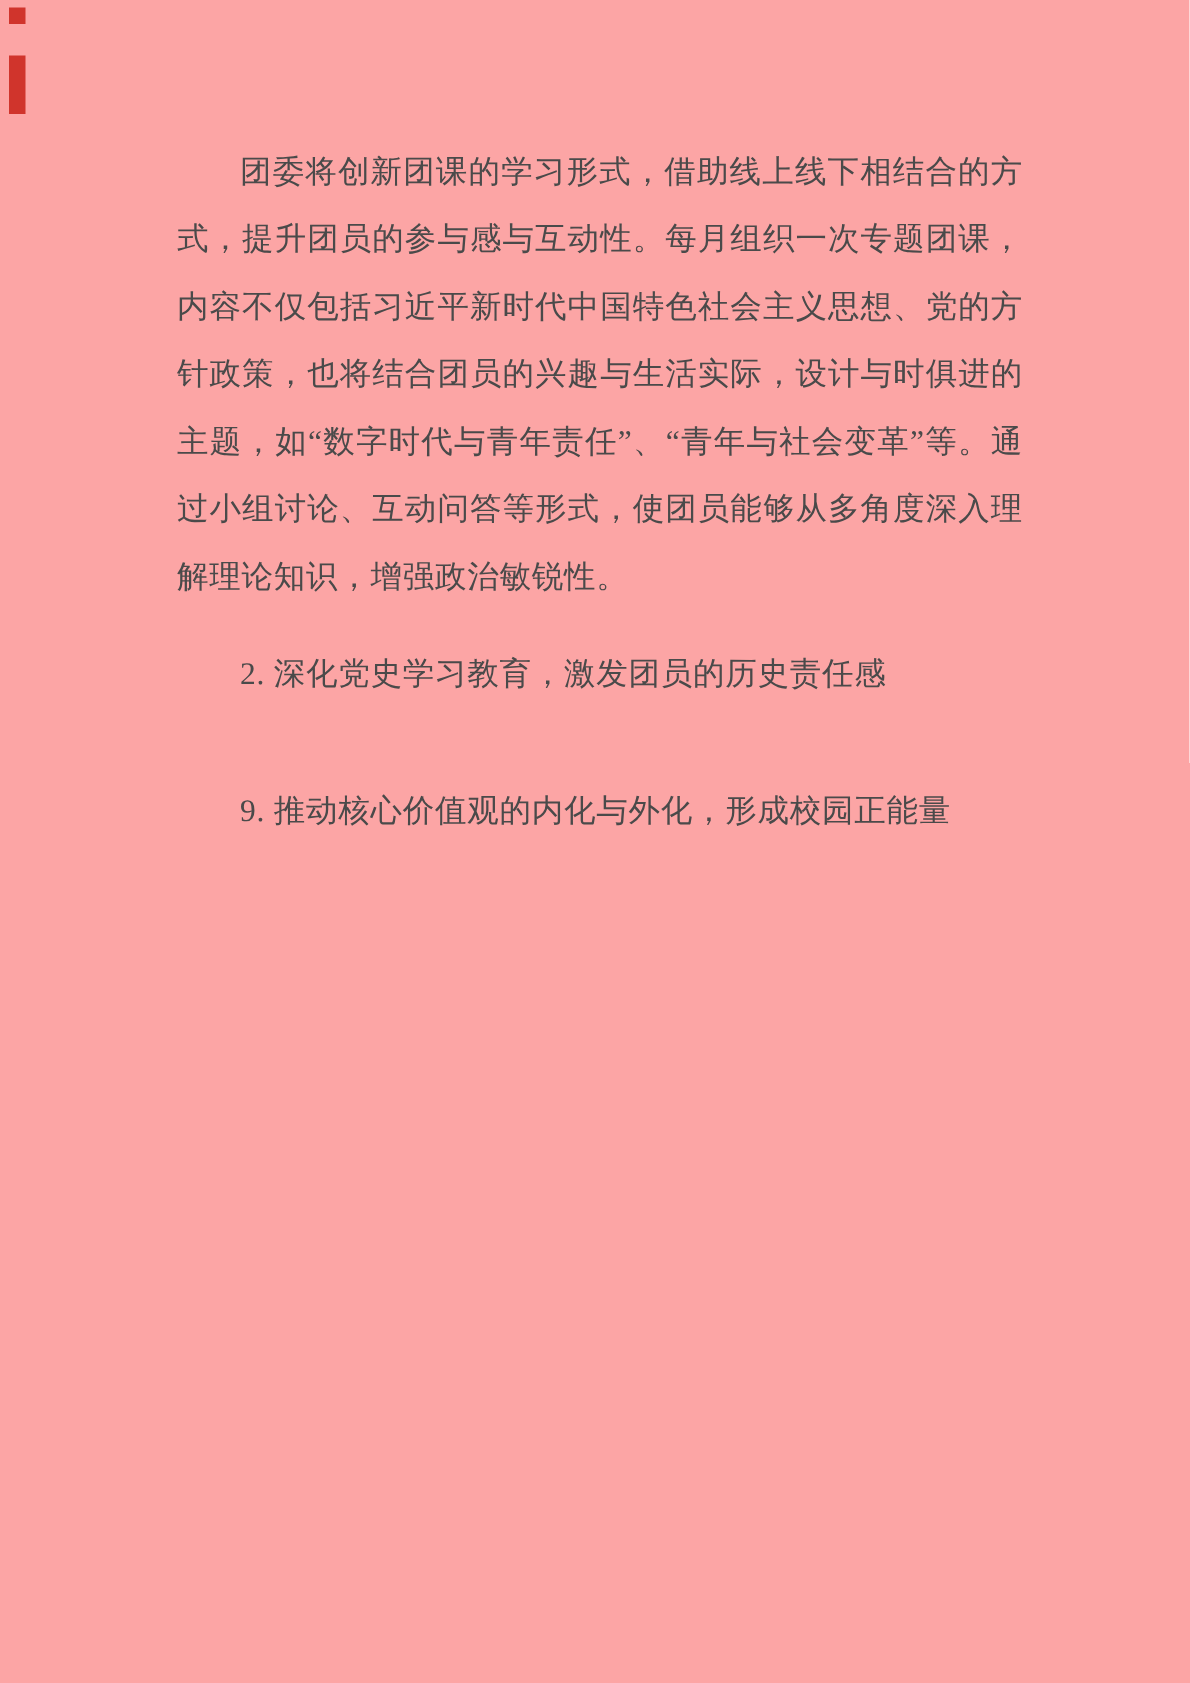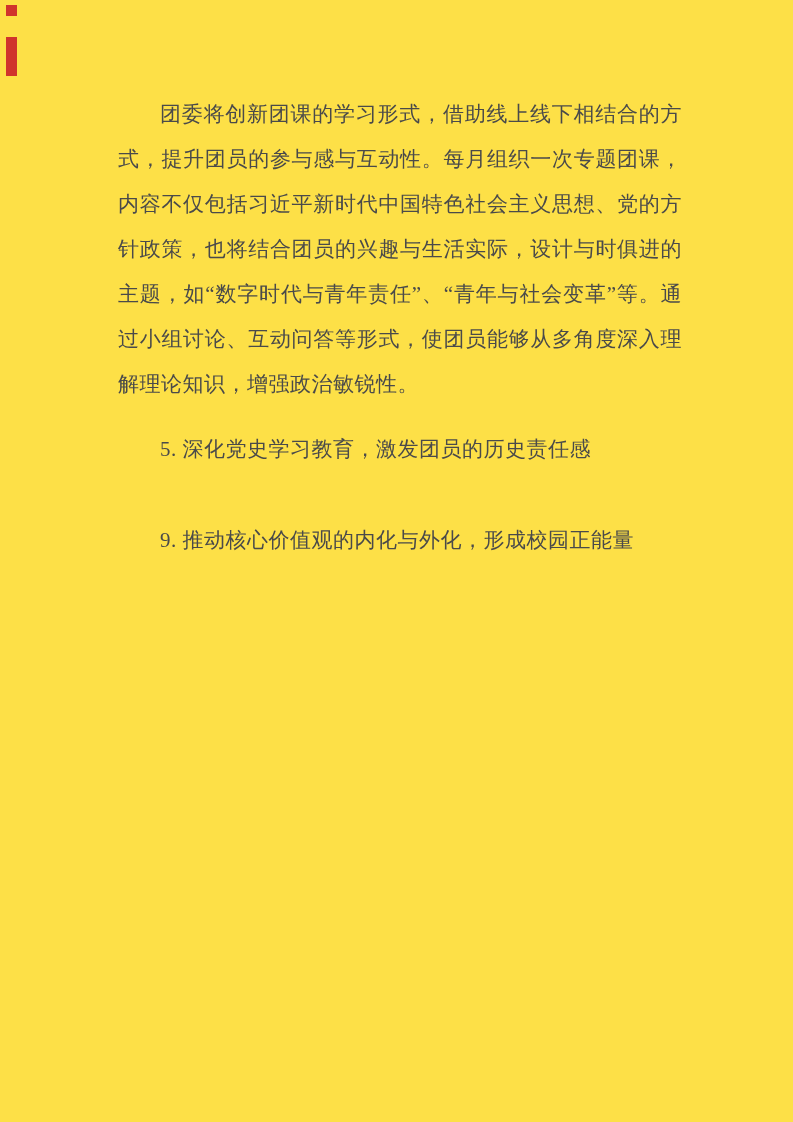--- a/index.html
+++ b/index.html
@@ -52,23 +52,23 @@
   .block-heading {
     margin: 20px 0 46px 0;
     text-indent: 2em;
     font-size: 21px;
     font-weight: normal;
   }
 </style>
 </head>
 <body>
 
-<div class="page" style="background: #fde047;">
+<div class="page" style="background: #fca5a5;">
   <div class="red-mark red-mark-square" style="background: rgb(208, 52, 44);"></div>
   <div class="red-mark red-mark-bar" style="background: rgb(208, 52, 44);"></div>
 
   <main class="doc" style="color: rgb(74, 74, 74);">
 
   <p class="block-paragraph">团委将创新团课的学习形式，借助线上线下相结合的方式，提升团员的参与感与互动性。每月组织一次专题团课，内容不仅包括习近平新时代中国特色社会主义思想、党的方针政策，也将结合团员的兴趣与生活实际，设计与时俱进的主题，如“数字时代与青年责任”、“青年与社会变革”等。通过小组讨论、互动问答等形式，使团员能够从多角度深入理解理论知识，增强政治敏锐性。</p>
-      <h2 class="block-heading">5. 深化党史学习教育，激发团员的历史责任感</h2>
+      <h2 class="block-heading">2. 深化党史学习教育，激发团员的历史责任感</h2>
       <h2 class="block-heading">9. 推动核心价值观的内化与外化，形成校园正能量</h2>
     </main>
 </div>
 
 </body></html>

